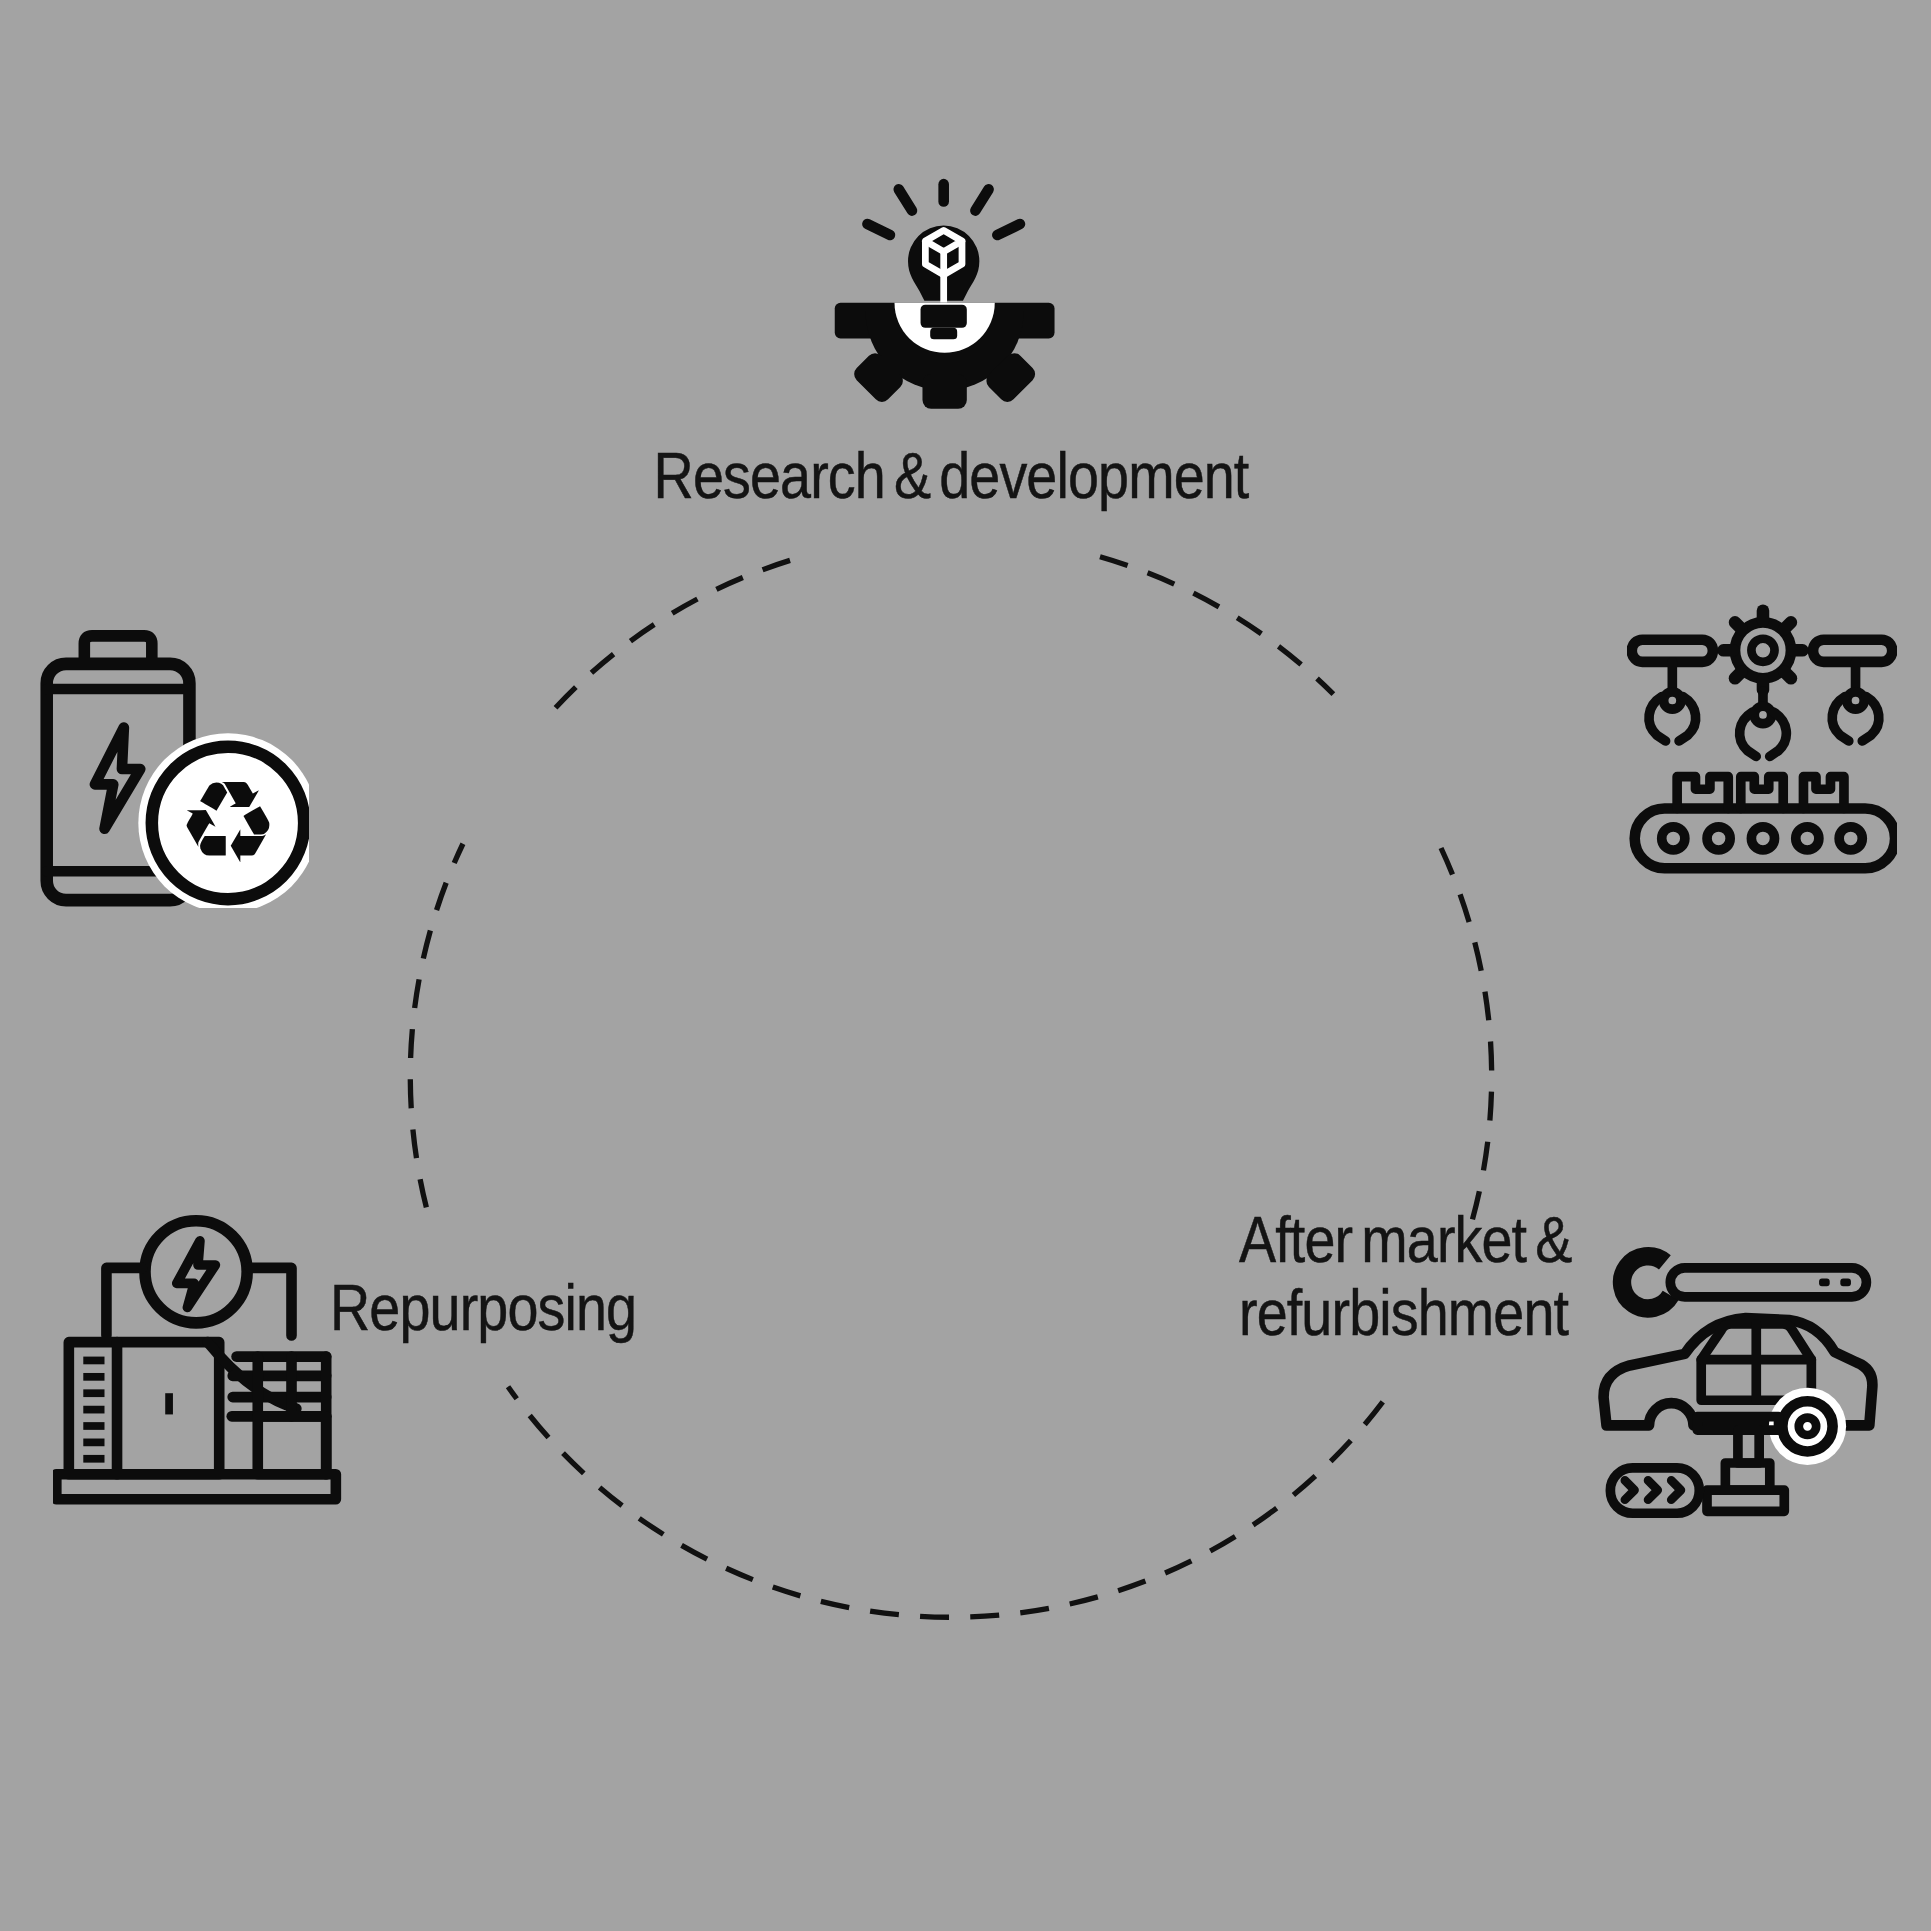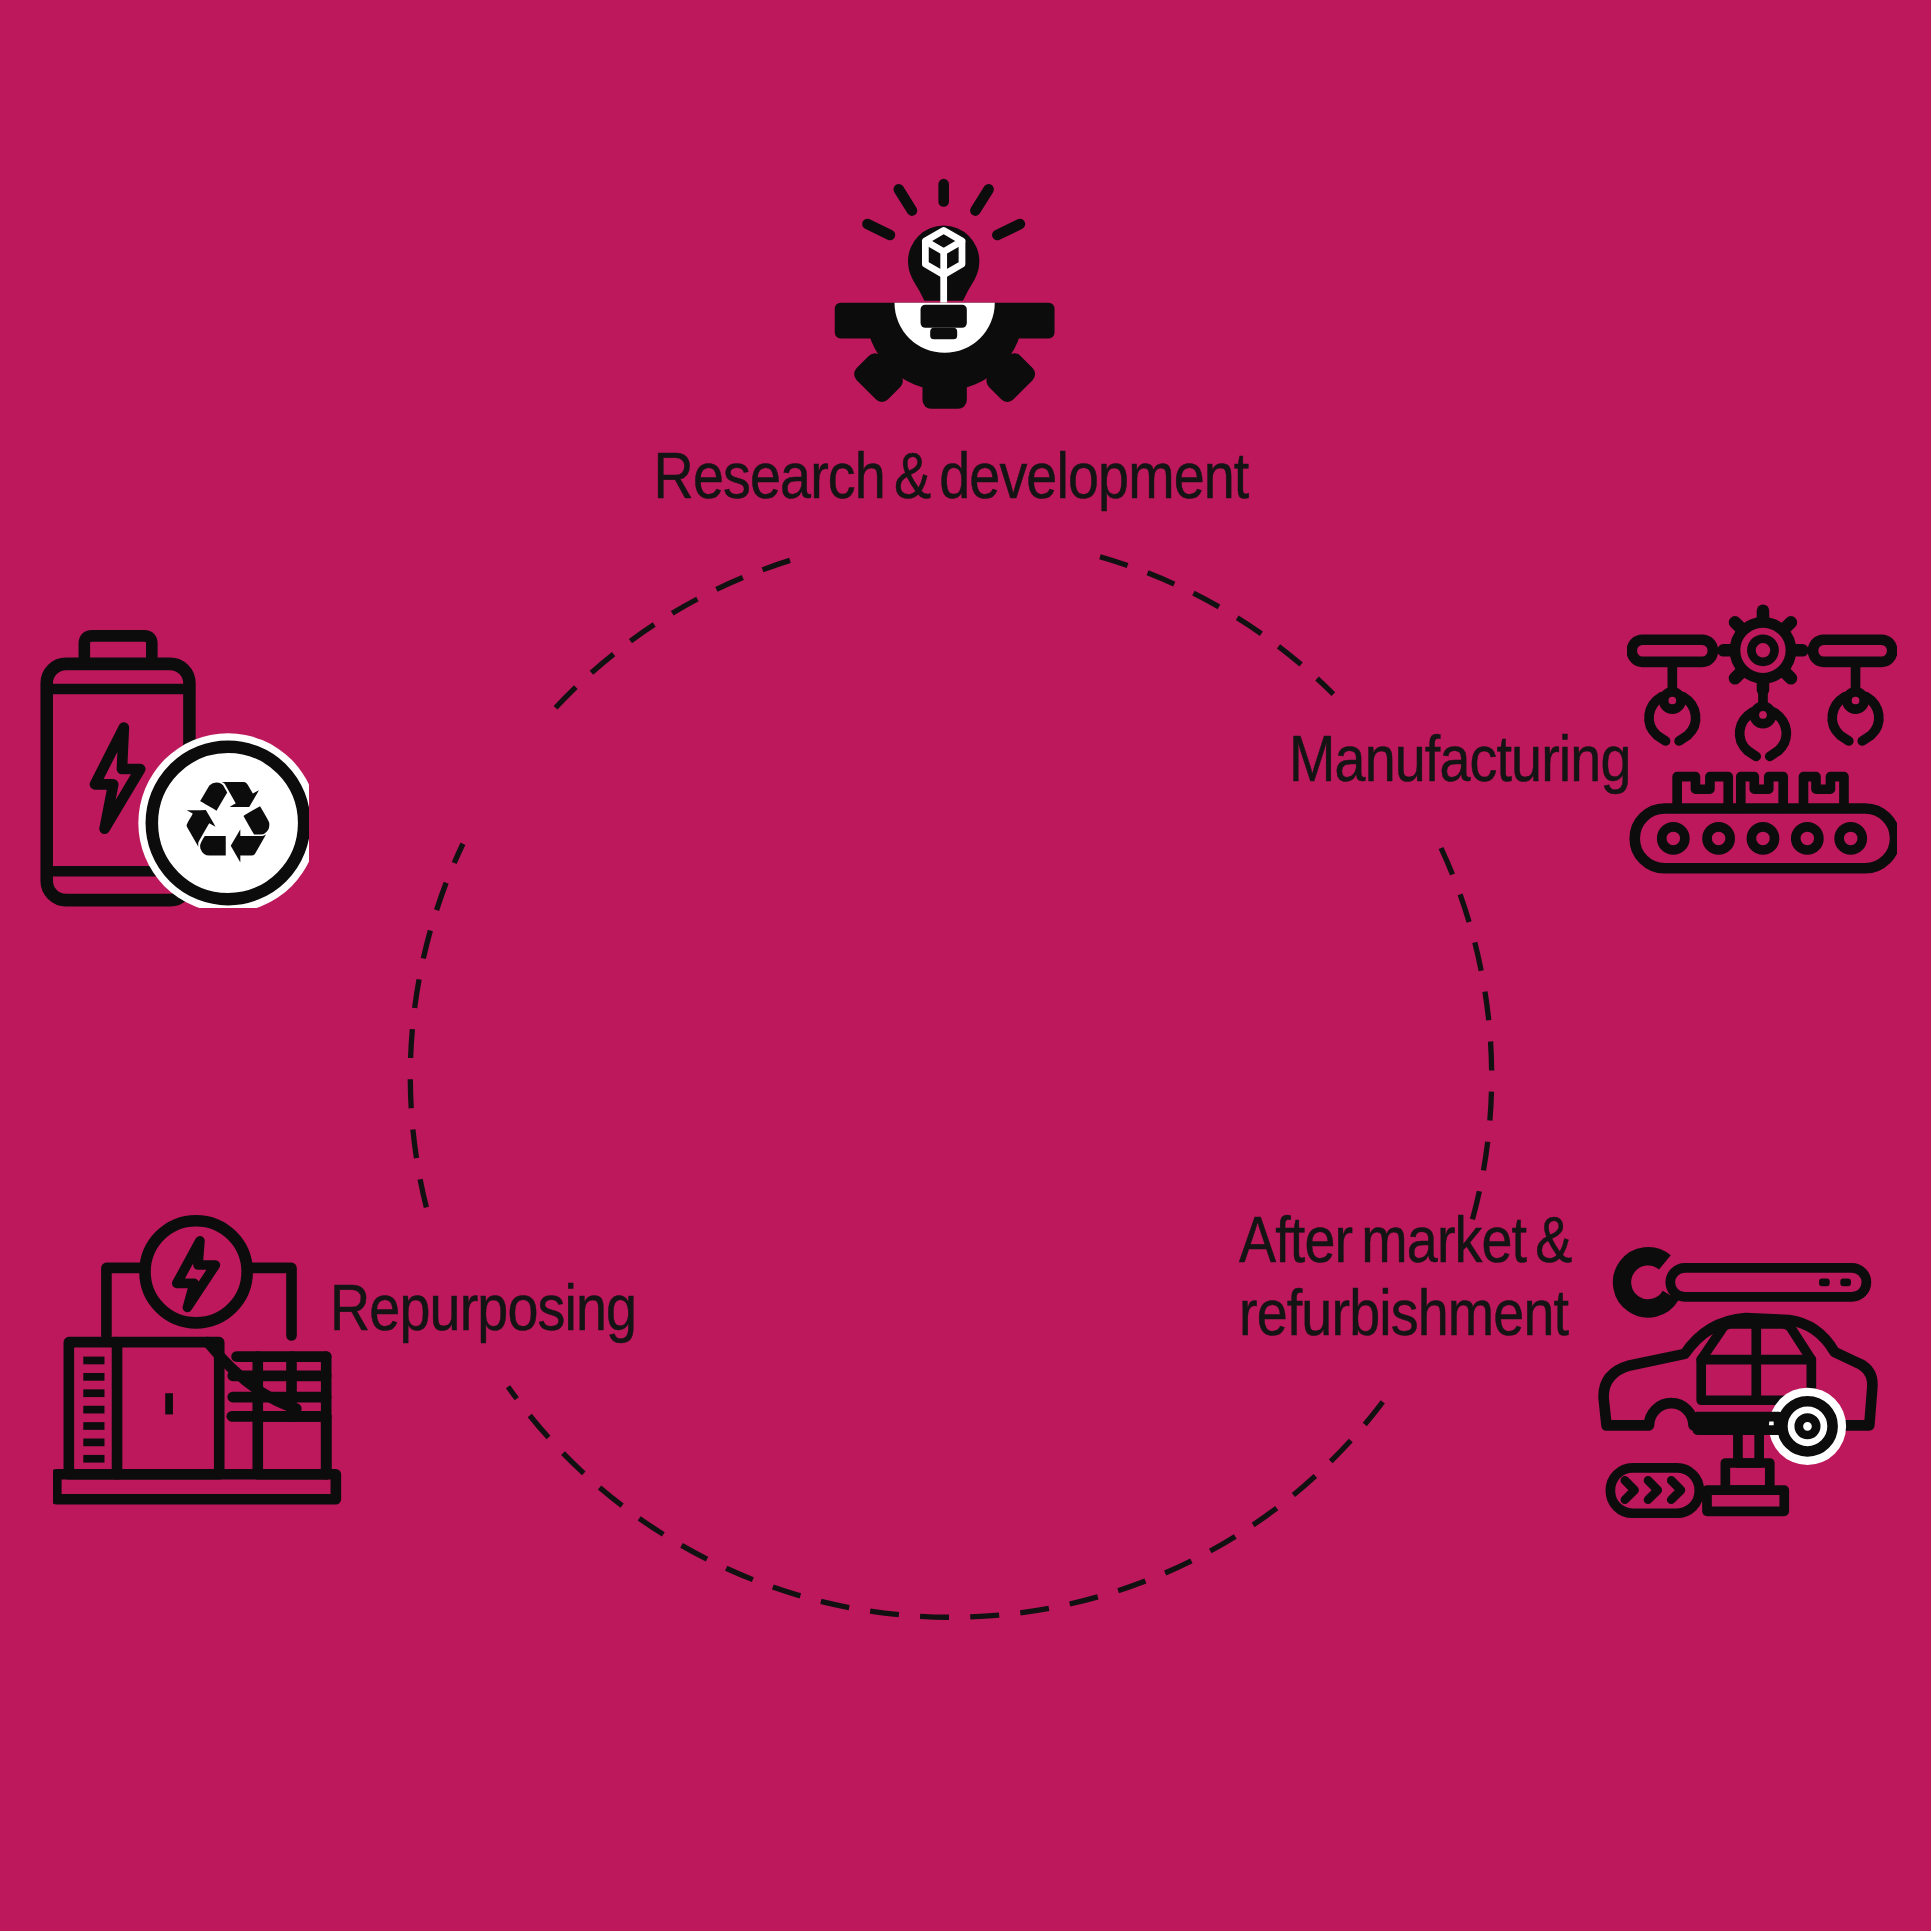--- a/index.html
+++ b/index.html
@@ -1,16 +1,16 @@
 <!DOCTYPE html>
 <html><head>
 <meta charset="utf-8">
 <style>
   html,body{margin:0;padding:0;background:#fff;}
-  .canvas{position:relative;width:1931px;height:1931px;background:#be185d;overflow:hidden;
+  .canvas{position:relative;width:1931px;height:1931px;background:#a3a3a3;overflow:hidden;
           font-family:"Liberation Sans",sans-serif;}
   .layer{position:absolute;left:0;top:0;}
   .label{position:absolute;font-size:64px;font-weight:500;color:#141414;white-space:nowrap;
          letter-spacing:-1px;word-spacing:-0.1em;-webkit-text-stroke:0.5px #141414;}
   .cond{display:inline-block;transform:scaleX(0.87);transform-origin:left center;}
   .cond-center{transform-origin:center;}
   .cond-right{transform-origin:right center;}
   .lbl-rnd{left:951px;top:439px;transform:translateX(-50%);}
   .lbl-recycling{left:326px;top:722px;}
   .lbl-manufacturing{left:1238px;top:722px;width:386px;text-align:right;}
@@ -61,23 +61,20 @@
       <g fill="#0c0c0c">
         <rect x="96" y="133" width="48" height="24" rx="5"></rect>
         <rect x="106" y="157" width="28" height="12" rx="4"></rect>
       </g>
     </svg>
   </div>
   <div class="label lbl-rnd">
     <span class="cond cond-center">Research &amp; development</span>
   </div>
 
-  <div class="label lbl-manufacturing">
-    <span class="cond cond-right">Manufacturing</span>
-  </div>
   <div class="icon" style="left:1627px;top:603px;">
     <svg width="270" height="275" viewBox="0 0 280 285" stroke="#0c0c0c" fill="none" stroke-linecap="round" stroke-linejoin="round">
       <g stroke-width="11">
         <rect x="5" y="38" width="84" height="23" rx="11"></rect>
         <rect x="193" y="38" width="82" height="23" rx="11"></rect>
       </g>
       <g>
         <circle cx="141" cy="49" r="29" stroke-width="11"></circle>
         <circle cx="141" cy="49" r="12" stroke-width="9"></circle>
         <g stroke-width="13">

